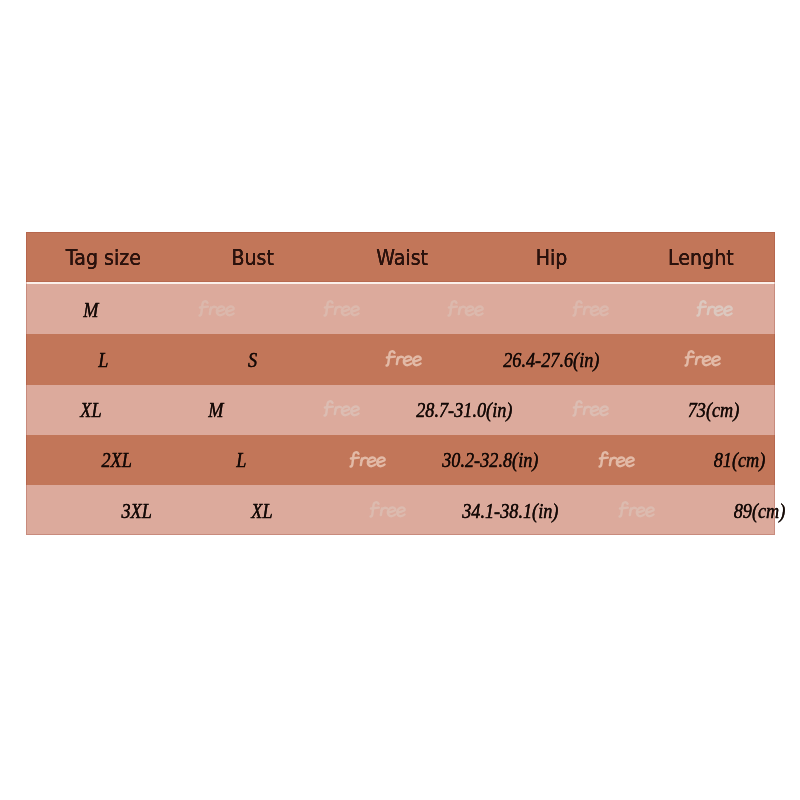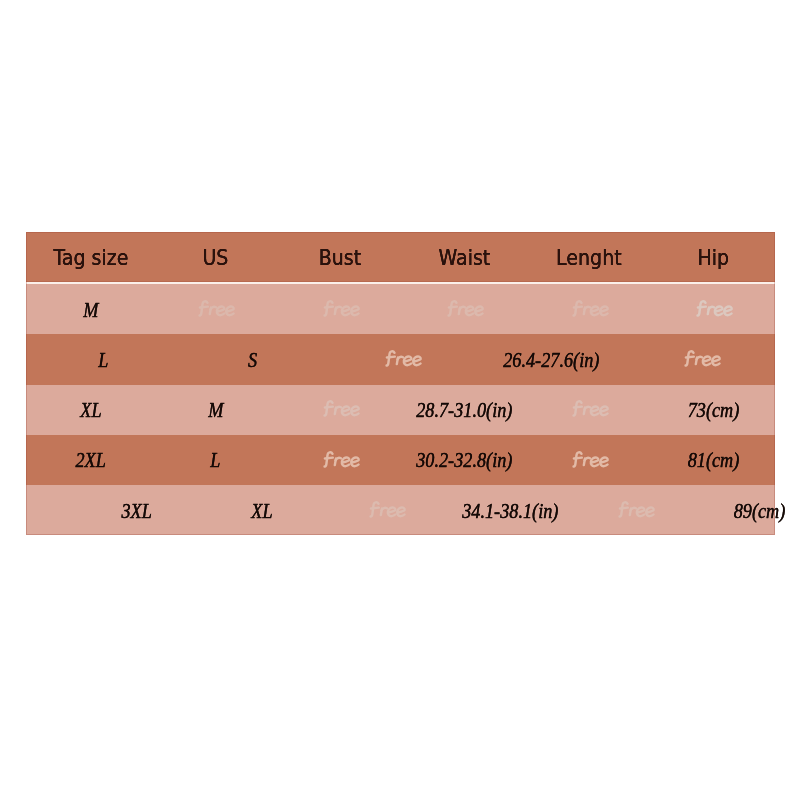--- a/index.html
+++ b/index.html
@@ -41,33 +41,30 @@
 <div id="page" style="background: rgb(255, 255, 255);">
 
   <div id="size-table">
 
     <div class="band header-band" style="background: rgb(194, 118, 89);">
       <div class="trow">
         <div class="cell">
           <span class="header-label" style="color: rgb(42, 18, 13);">Tag size</span>
         </div>
         <div class="cell">
-          <span class="header-label" style="color: rgb(42, 18, 13);">US</span>
-        </div>
-        <div class="cell">
           <span class="header-label" style="color: rgb(42, 18, 13);">Bust</span>
         </div>
         <div class="cell">
           <span class="header-label" style="color: rgb(42, 18, 13);">Waist</span>
         </div>
         <div class="cell">
+          <span class="header-label" style="color: rgb(42, 18, 13);">Hip</span>
+        </div>
+        <div class="cell">
           <span class="header-label" style="color: rgb(42, 18, 13);">Lenght</span>
-        </div>
-        <div class="cell">
-          <span class="header-label" style="color: rgb(42, 18, 13);">Hip</span>
         </div>
       </div>
     </div>
 
     <div class="row-sep" style="background: rgb(251, 240, 234);"></div>
 
     <div id="rows">
         <div class="band row-band" style="background: rgb(220, 170, 156);">
     <div class="trow">
       <div class="cell">
@@ -214,21 +211,21 @@
                   <path d="M58.6 28.8 C 62.8 28.0 67.0 26.7 70.2 25.0 C 71.8 24.1 71.4 20.6 68.0 19.5 C 63.4 18.2 58.2 21.3 57.2 26.8 C 56.3 32.1 59.5 36.2 64.4 35.6 C 67.3 35.2 69.3 34.1 70.9 32.5"></path>
                 </g>
               </svg>
               <span class="sr-only">free</span>
             </div>
       <div class="cell">
               <span class="cell-value" style="color: rgb(21, 10, 7);">73(cm)</span>
             </div>
     </div>
   </div>
-        <div class="band row-band" style="background: rgb(194, 118, 89);">
+        <div class="band row-band" style="background: rgb(194, 118, 89); padding-left: 26px;">
     <div class="trow">
       <div class="cell">
               <span class="cell-value" style="color: rgb(21, 10, 7);">2XL</span>
             </div>
       <div class="cell">
               <span class="cell-value" style="color: rgb(21, 10, 7);">L</span>
             </div>
       <div class="cell">
               <svg class="free-mark" width="40.5" height="24.5" viewBox="0 0 76 46" style="filter: blur(0.45px);">
                 <g fill="none" stroke="#fff7ec" stroke-width="4.55" stroke-linecap="round" stroke-linejoin="round" opacity="0.53">

